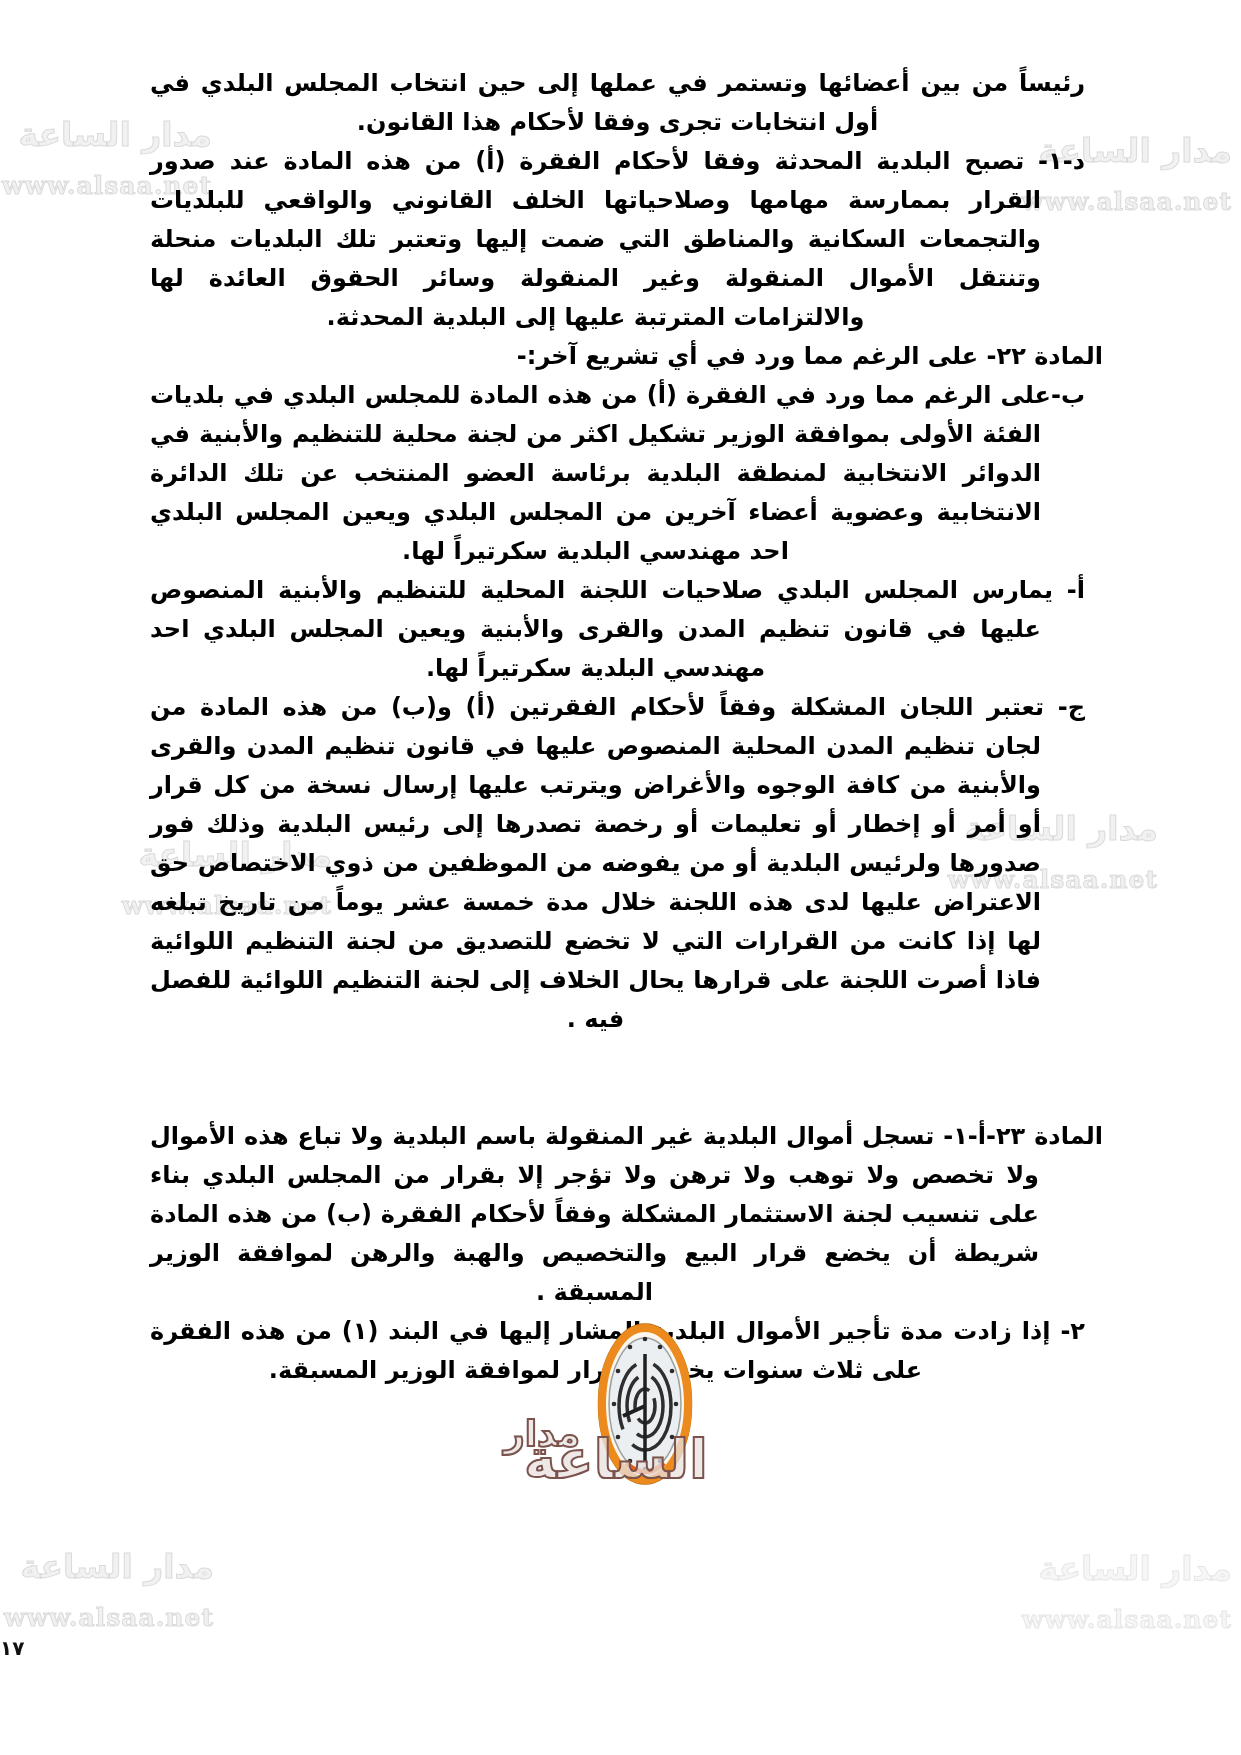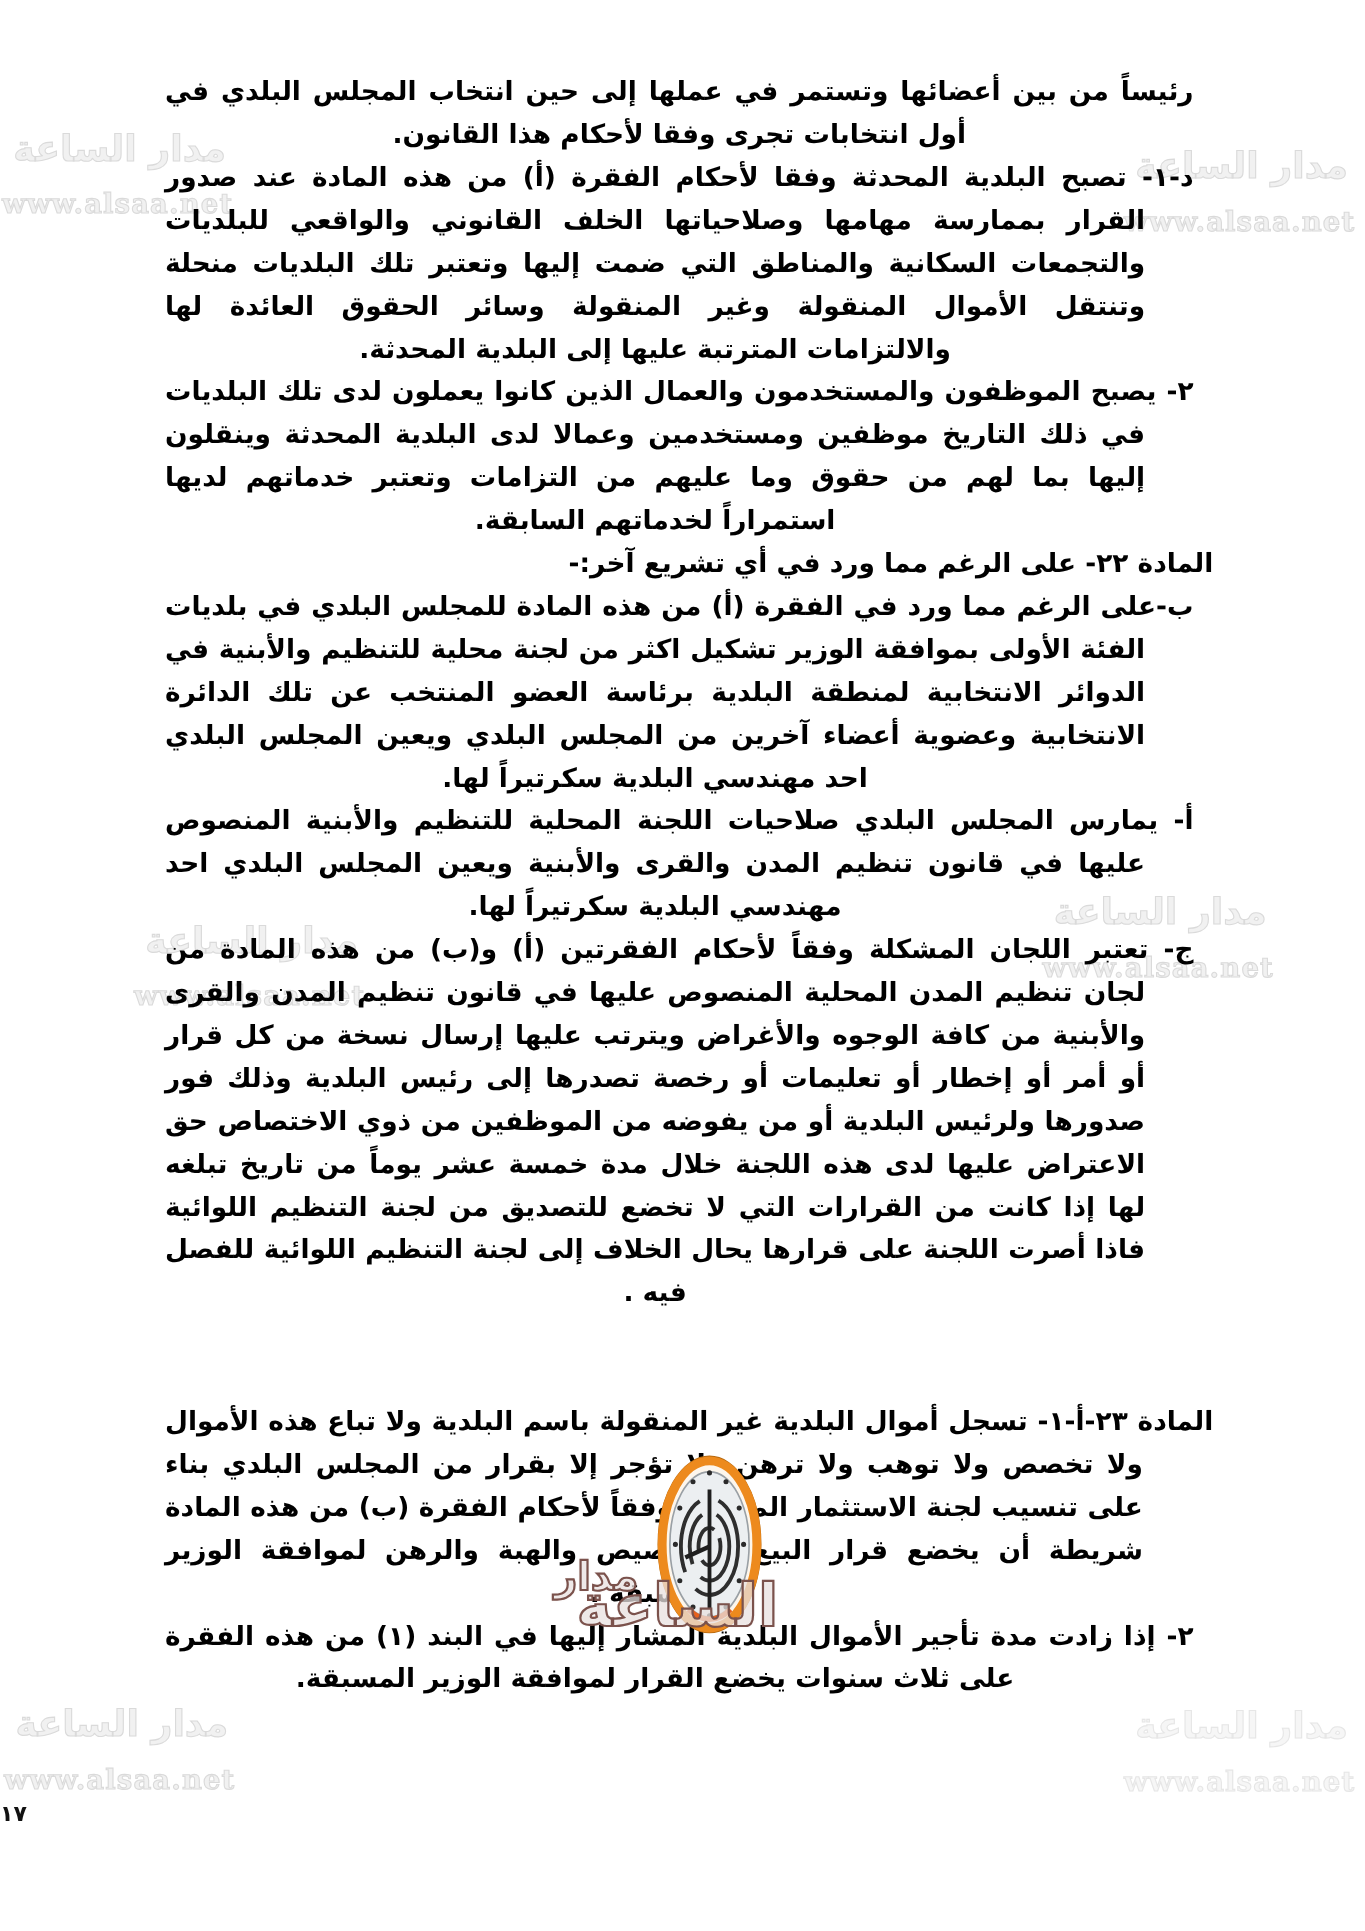--- a/index.html
+++ b/index.html
@@ -30,21 +30,21 @@
   .p.single{text-align-last:right;}
   .p.cont{margin-left:0;margin-right:18px;}
   .p.item{margin-right:18px;padding-right:44px;text-indent:-44px;}
   .p.mada{padding-right:64px;text-indent:-64px;}
   .gap1{}
   .gap2{margin-top:78px;}
   
   .wm{
     position:absolute;
     width:200px;
-    text-align:left;
+    text-align:right;
     color:#f1f1f1;
     -webkit-text-stroke:1px #dadada;
     font-weight:bold;
     line-height:1.05;
     z-index:1;
     user-select:none;
   }
   .wm .b{display:block;font-size:33px;letter-spacing:1px;}
   .wm .u{display:block;margin-top:20px;font-size:25px;font-family:"DejaVu Serif", serif;letter-spacing:1px;}
   .wm.light{color:#f6f6f6;-webkit-text-stroke:1px #e6e6e6;}
@@ -110,21 +110,20 @@
     <span class="u">www.alsaa.net</span>
   </div>
   <div class="wm wm6 light">
     <span class="b">مدار الساعة</span>
     <span class="u">www.alsaa.net</span>
   </div>
 
   <div class="content">
     <p class="p cont">رئيساً من بين أعضائها وتستمر في عملها إلى حين انتخاب المجلس البلدي في أول انتخابات تجرى وفقا لأحكام هذا القانون.</p>
     <p class="p item">د-١- تصبح البلدية المحدثة وفقا لأحكام الفقرة (أ) من هذه المادة عند صدور القرار بممارسة مهامها وصلاحياتها الخلف القانوني والواقعي للبلديات والتجمعات السكانية والمناطق التي ضمت إليها وتعتبر تلك البلديات منحلة وتنتقل الأموال المنقولة وغير المنقولة وسائر الحقوق العائدة لها والالتزامات المترتبة عليها إلى البلدية المحدثة.</p>
-    <p class="p item">٢- يصبح الموظفون والمستخدمون والعمال الذين كانوا يعملون لدى تلك البلديات في ذلك التاريخ موظفين ومستخدمين وعمالا لدى البلدية المحدثة وينقلون إليها بما لهم من حقوق وما عليهم من التزامات وتعتبر خدماتهم لديها استمراراً لخدماتهم السابقة.</p>
     <p class="p mada single gap1">المادة ٢٢- على الرغم مما ورد في أي تشريع آخر:-</p>
     <p class="p item">ب-على الرغم مما ورد في الفقرة (أ) من هذه المادة للمجلس البلدي في بلديات الفئة الأولى بموافقة الوزير تشكيل اكثر من لجنة محلية للتنظيم والأبنية في الدوائر الانتخابية لمنطقة البلدية برئاسة العضو المنتخب عن تلك الدائرة الانتخابية وعضوية أعضاء آخرين من المجلس البلدي ويعين المجلس البلدي احد مهندسي البلدية سكرتيراً لها.</p>
     <p class="p item">أ- يمارس المجلس البلدي صلاحيات اللجنة المحلية للتنظيم والأبنية المنصوص عليها في قانون تنظيم المدن والقرى والأبنية ويعين المجلس البلدي احد مهندسي البلدية سكرتيراً لها.</p>
     <p class="p item">ج- تعتبر اللجان المشكلة وفقاً لأحكام الفقرتين (أ) و(ب) من هذه المادة من لجان تنظيم المدن المحلية المنصوص عليها في قانون تنظيم المدن والقرى والأبنية من كافة الوجوه والأغراض  ويترتب عليها إرسال نسخة من كل قرار أو أمر أو إخطار أو تعليمات أو رخصة تصدرها إلى رئيس البلدية وذلك فور صدورها ولرئيس البلدية أو من يفوضه من الموظفين من ذوي الاختصاص حق الاعتراض عليها لدى هذه اللجنة خلال مدة خمسة عشر يوماً من تاريخ تبلغه لها إذا كانت من القرارات التي لا تخضع للتصديق من لجنة التنظيم اللوائية فاذا أصرت اللجنة على قرارها يحال الخلاف إلى لجنة التنظيم اللوائية للفصل فيه .</p>
     <p class="p mada gap2">المادة ٢٣-أ-١- تسجل أموال البلدية غير المنقولة باسم البلدية ولا تباع هذه الأموال ولا تخصص ولا توهب ولا ترهن ولا تؤجر إلا بقرار من المجلس البلدي بناء على تنسيب لجنة الاستثمار المشكلة وفقاً لأحكام الفقرة (ب) من هذه المادة شريطة أن يخضع قرار البيع والتخصيص والهبة والرهن لموافقة الوزير المسبقة .</p>
     <p class="p item">٢- إذا زادت مدة تأجير الأموال البلدية المشار إليها في البند (١) من هذه الفقرة على ثلاث سنوات يخضع القرار لموافقة الوزير المسبقة.</p>
   </div>
 
   <div class="stamp">
     <svg width="98" height="170" viewBox="0 0 98 170">

